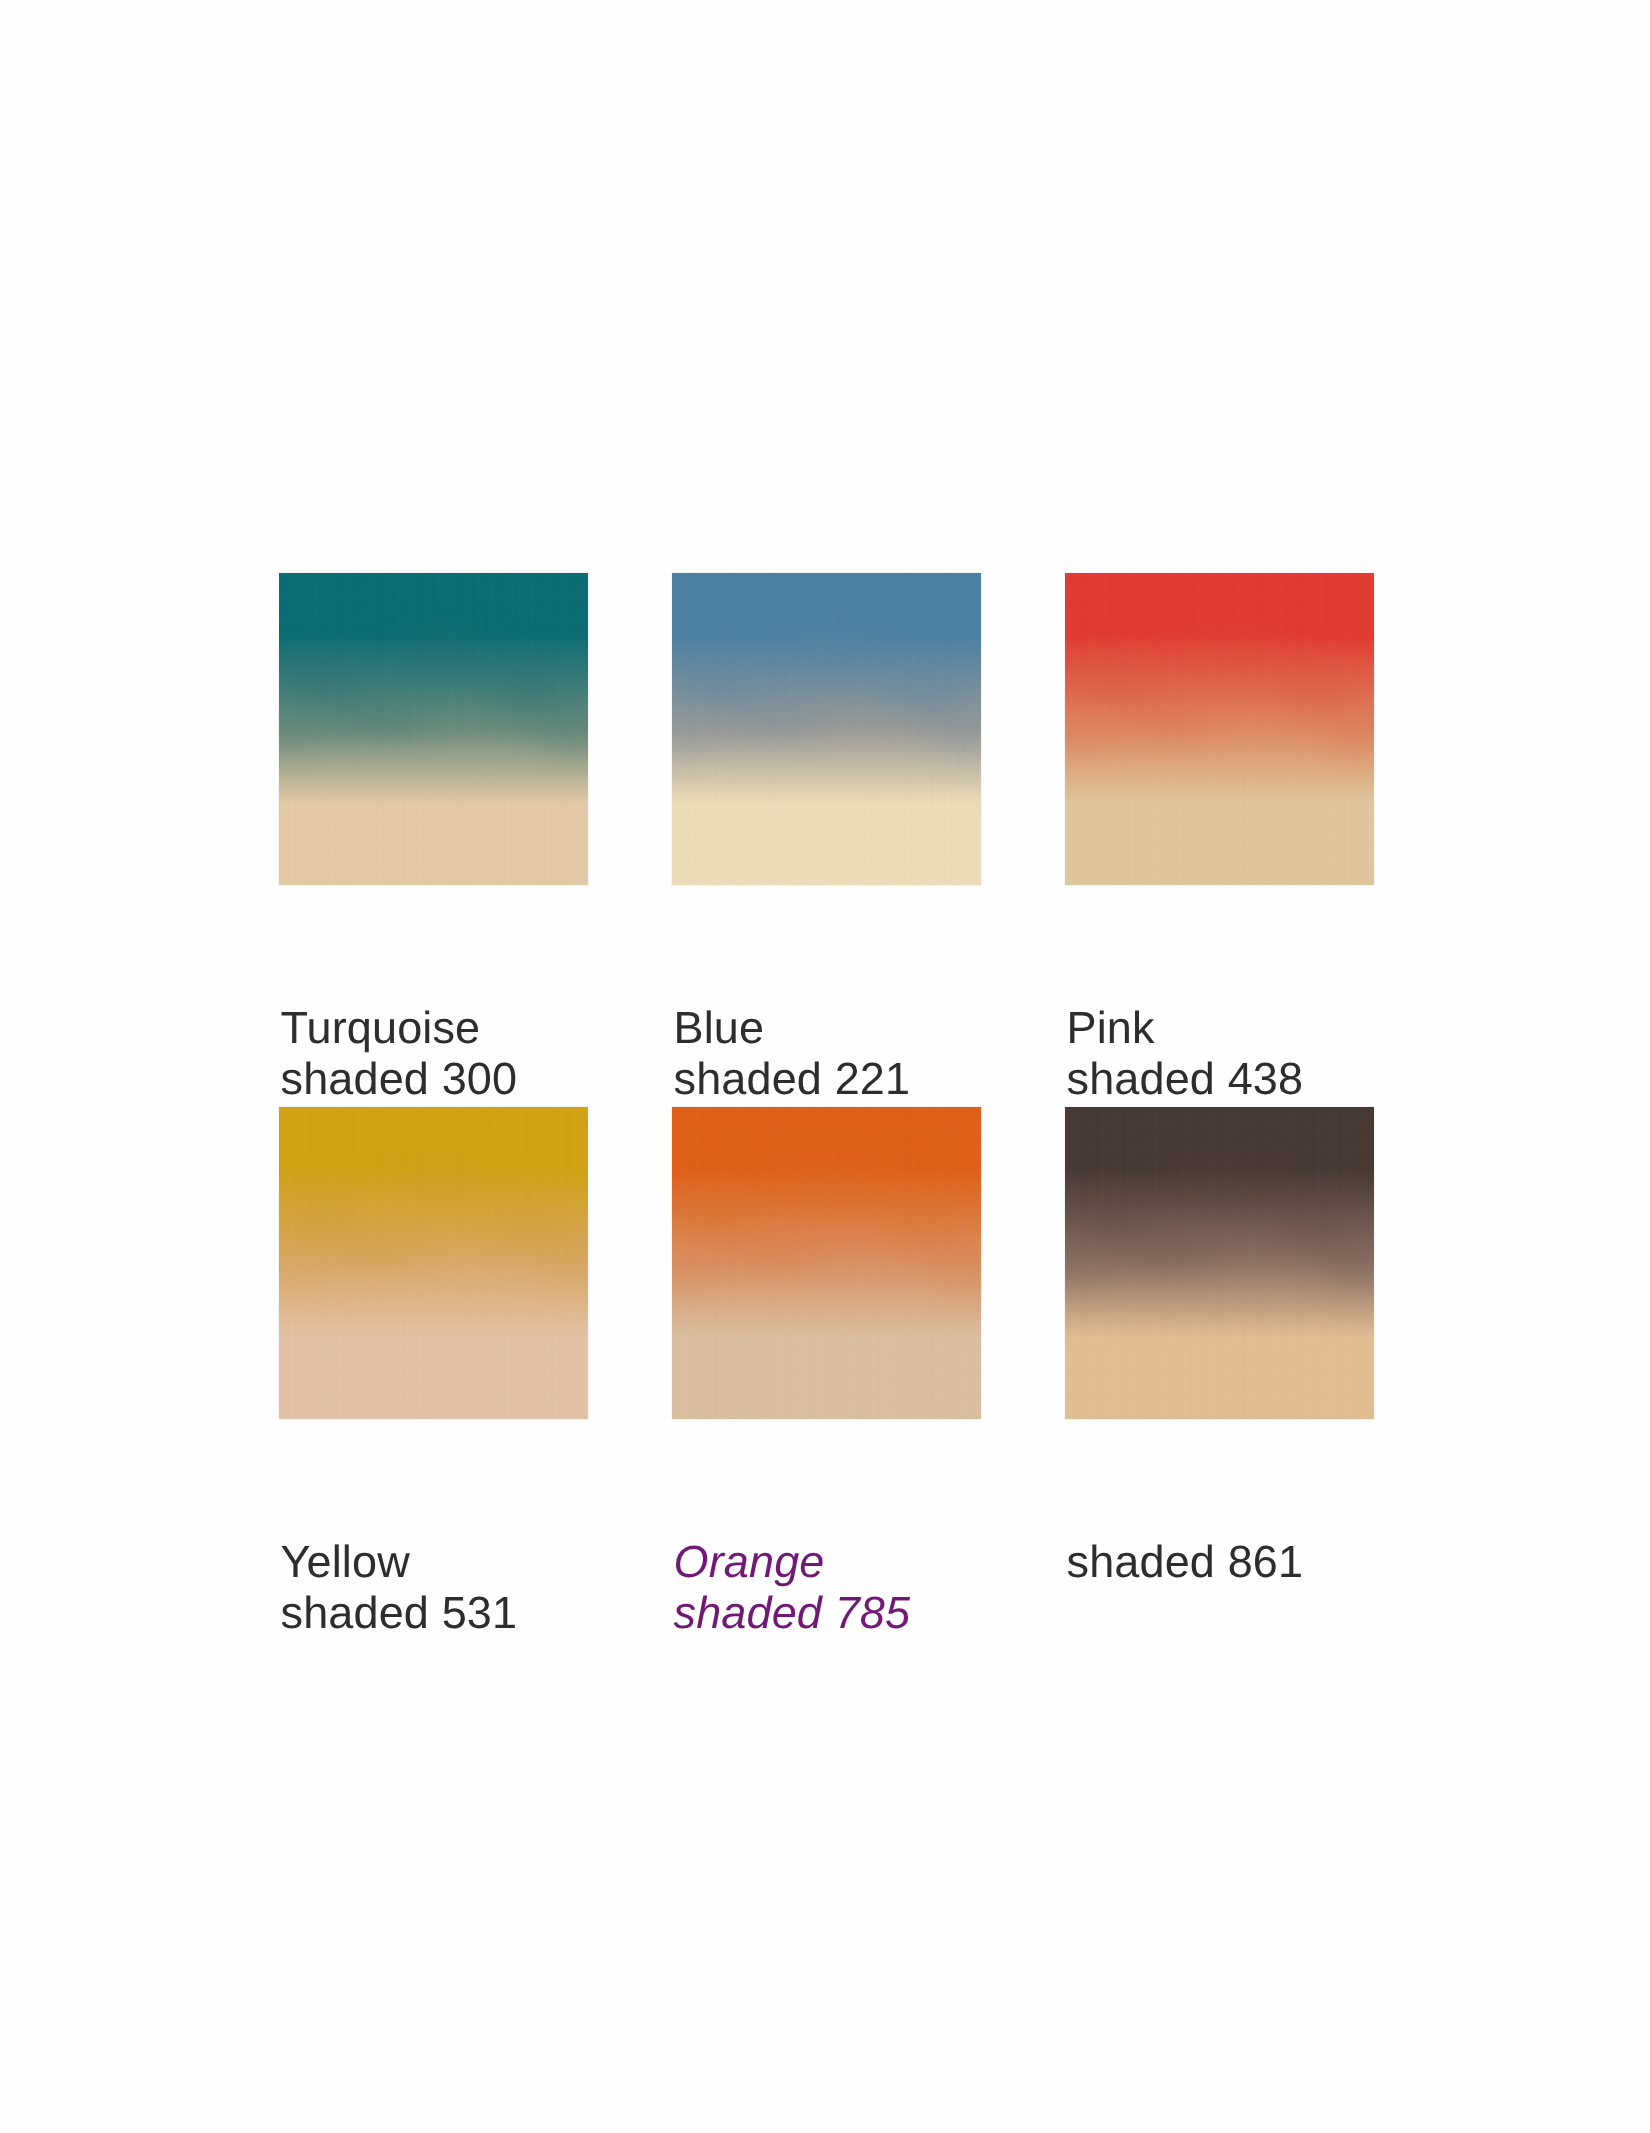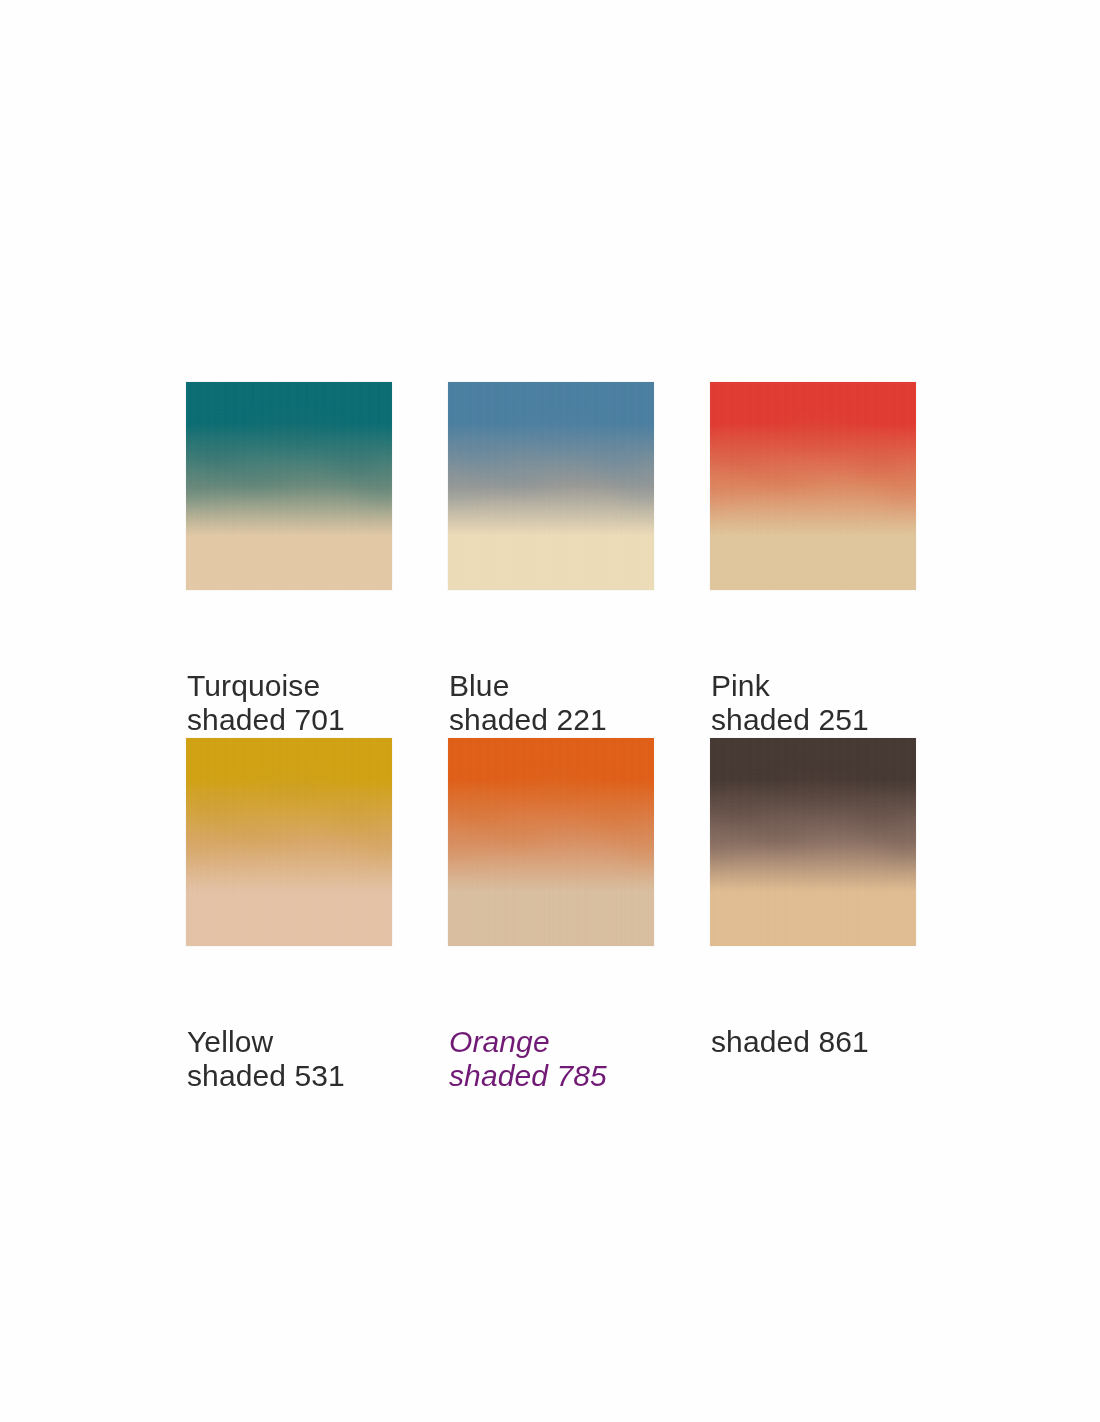--- a/index.html
+++ b/index.html
@@ -118,21 +118,21 @@
 <div class="swatch-grid">
     <div class="swatch-cell">
       <div class="swatch-tile">
         <div class="swatch-layer" style="background: linear-gradient(rgb(11, 109, 115) 0%, rgb(11, 109, 115) 20%, rgb(109, 139, 124) 50%, rgb(227, 201, 166) 74%, rgb(227, 201, 166) 100%);"></div>
         <div class="swatch-clouds" style="background-image: radial-gradient(60px 38px at 18% 28%, rgba(43, 107, 109, 0.8) 0%, transparent 70%), radial-gradient(78px 30px at 52% 12%, rgba(43, 107, 109, 0.733) 0%, transparent 72%), radial-gradient(52px 44px at 78% 34%, rgba(43, 107, 109, 0.667) 0%, transparent 70%), radial-gradient(70px 26px at 34% 52%, rgba(43, 107, 109, 0.533) 0%, transparent 74%), radial-gradient(46px 34px at 90% 60%, rgba(43, 107, 109, 0.467) 0%, transparent 72%), radial-gradient(58px 22px at 8% 62%, rgba(43, 107, 109, 0.4) 0%, transparent 75%);"></div>
         <div class="swatch-weave"></div>
         <div class="swatch-weft"></div>
       </div>
       <div class="swatch-caption" style="color: rgb(45, 45, 45);">
         <span class="caption-name">Turquoise</span>
-        <span class="caption-code">shaded 701</span>
+        <span class="caption-code">shaded 300</span>
       </div>
     </div>
     <div class="swatch-cell">
       <div class="swatch-tile">
         <div class="swatch-layer" style="background: linear-gradient(rgb(75, 127, 161) 0%, rgb(75, 127, 161) 20%, rgb(154, 154, 150) 50%, rgb(237, 220, 184) 74%, rgb(237, 220, 184) 100%);"></div>
         <div class="swatch-clouds" style="background-image: radial-gradient(60px 38px at 18% 28%, rgba(95, 132, 160, 0.8) 0%, transparent 70%), radial-gradient(78px 30px at 52% 12%, rgba(95, 132, 160, 0.733) 0%, transparent 72%), radial-gradient(52px 44px at 78% 34%, rgba(95, 132, 160, 0.667) 0%, transparent 70%), radial-gradient(70px 26px at 34% 52%, rgba(95, 132, 160, 0.533) 0%, transparent 74%), radial-gradient(46px 34px at 90% 60%, rgba(95, 132, 160, 0.467) 0%, transparent 72%), radial-gradient(58px 22px at 8% 62%, rgba(95, 132, 160, 0.4) 0%, transparent 75%);"></div>
         <div class="swatch-weave"></div>
         <div class="swatch-weft"></div>
       </div>
       <div class="swatch-caption" style="color: rgb(45, 45, 45);">
@@ -142,21 +142,21 @@
     </div>
     <div class="swatch-cell">
       <div class="swatch-tile">
         <div class="swatch-layer" style="background: linear-gradient(rgb(225, 59, 50) 0%, rgb(225, 59, 50) 20%, rgb(221, 138, 98) 50%, rgb(223, 198, 156) 74%, rgb(223, 198, 156) 100%);"></div>
         <div class="swatch-clouds" style="background-image: radial-gradient(60px 38px at 18% 28%, rgba(212, 86, 60, 0.8) 0%, transparent 70%), radial-gradient(78px 30px at 52% 12%, rgba(212, 86, 60, 0.733) 0%, transparent 72%), radial-gradient(52px 44px at 78% 34%, rgba(212, 86, 60, 0.667) 0%, transparent 70%), radial-gradient(70px 26px at 34% 52%, rgba(212, 86, 60, 0.533) 0%, transparent 74%), radial-gradient(46px 34px at 90% 60%, rgba(212, 86, 60, 0.467) 0%, transparent 72%), radial-gradient(58px 22px at 8% 62%, rgba(212, 86, 60, 0.4) 0%, transparent 75%);"></div>
         <div class="swatch-weave"></div>
         <div class="swatch-weft"></div>
       </div>
       <div class="swatch-caption" style="color: rgb(45, 45, 45);">
         <span class="caption-name">Pink</span>
-        <span class="caption-code">shaded 251</span>
+        <span class="caption-code">shaded 438</span>
       </div>
     </div>
     <div class="swatch-cell">
       <div class="swatch-tile">
         <div class="swatch-layer" style="background: linear-gradient(rgb(209, 162, 19) 0%, rgb(209, 162, 19) 20%, rgb(217, 168, 106) 50%, rgb(227, 194, 166) 74%, rgb(227, 194, 166) 100%);"></div>
         <div class="swatch-clouds" style="background-image: radial-gradient(60px 38px at 18% 28%, rgba(199, 154, 51, 0.8) 0%, transparent 70%), radial-gradient(78px 30px at 52% 12%, rgba(199, 154, 51, 0.733) 0%, transparent 72%), radial-gradient(52px 44px at 78% 34%, rgba(199, 154, 51, 0.667) 0%, transparent 70%), radial-gradient(70px 26px at 34% 52%, rgba(199, 154, 51, 0.533) 0%, transparent 74%), radial-gradient(46px 34px at 90% 60%, rgba(199, 154, 51, 0.467) 0%, transparent 72%), radial-gradient(58px 22px at 8% 62%, rgba(199, 154, 51, 0.4) 0%, transparent 75%);"></div>
         <div class="swatch-weave"></div>
         <div class="swatch-weft"></div>
       </div>
       <div class="swatch-caption" style="color: rgb(45, 45, 45);">

